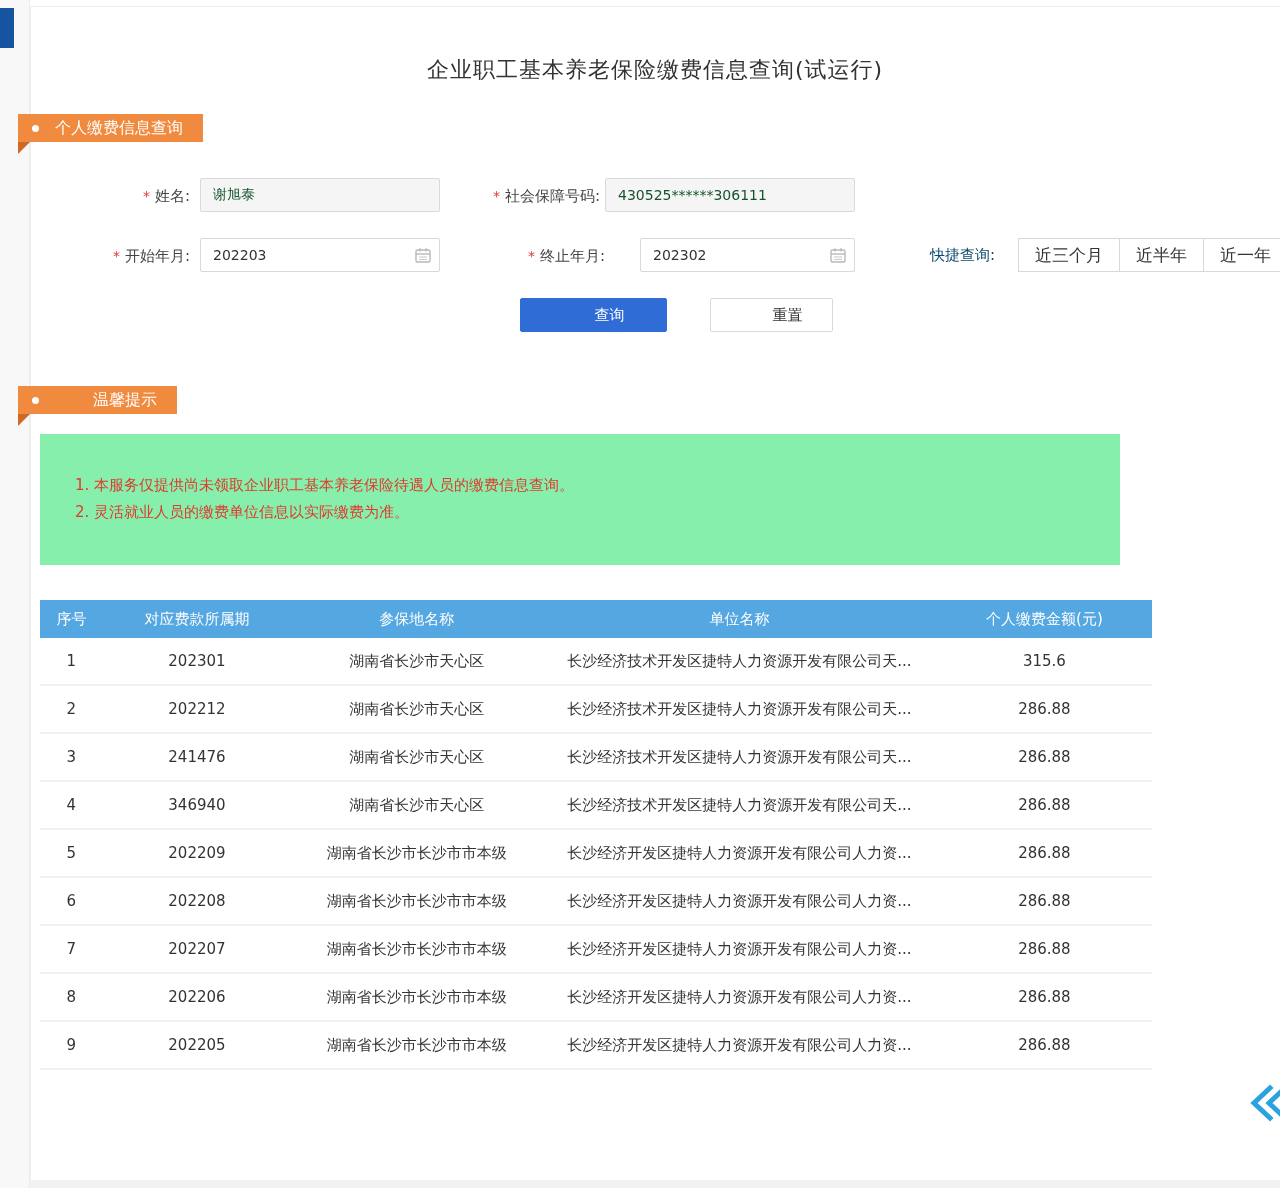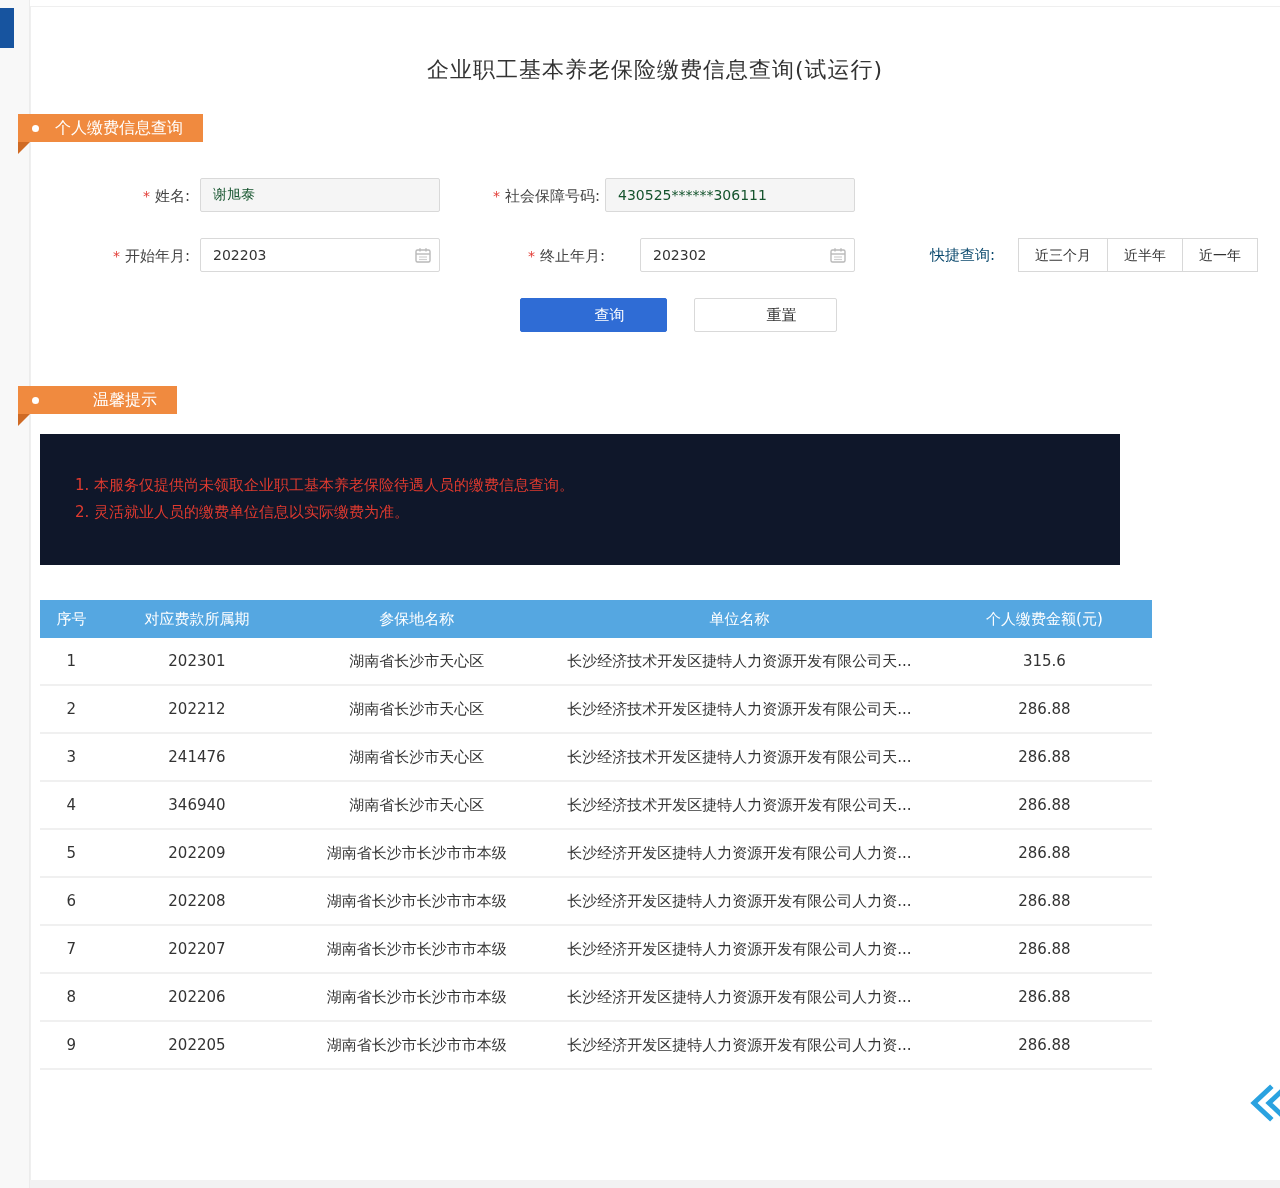--- a/index.html
+++ b/index.html
@@ -24,28 +24,28 @@
 
   .flabel { position:absolute; font-size:15px; color:#444; text-align:right; white-space:nowrap; }
   .req { color:#e23b35; margin-right:5px; font-size:14px; }
   .input-wrap { position:absolute; height:34px; }
   .input-wrap input { width:100%; height:34px; border:1px solid #d9d9d9; border-radius:2px; padding:0 30px 0 12px; font-size:14px; color:#333; font-family:"DejaVu Sans","Liberation Sans",sans-serif; background:#fff; }
   .input-wrap input.ro { background:#f5f5f5; color:#14532d; padding-right:12px; }
   .cal-icon { position:absolute; right:8px; top:8px; width:18px; height:18px; cursor:pointer; }
 
   .quick-label { position:absolute; left:930px; top:246px; font-size:15px; color:#0c4a6e; }
   .quick-group { position:absolute; left:1018px; top:238px; display:flex; }
-  .quick-group .qbtn { height:34px; line-height:32px; padding:0 16px; background:#fff; border:1px solid #d8d8d8; font-size:14px; color:#333; cursor:pointer; margin-left:-1px; white-space:nowrap; font-family:inherit; }
+  .quick-group .qbtn { height:34px; line-height:32px; padding:0 16px; background:#fff; border:1px solid #d8d8d8; font-size:17px; color:#333; cursor:pointer; margin-left:-1px; white-space:nowrap; font-family:inherit; }
   .quick-group .qbtn:first-child { margin-left:0; }
 
   .btn { position:absolute; height:34px; font-size:15px; border-radius:2px; cursor:pointer; font-family:inherit;padding-left:32px; }
   .btn-primary { left:520px; top:298px; width:147px; background:#2f6cd5; color:#fff; border:1px solid #2f6cd5; }
-  .btn-plain { left:694px; top:298px; width:143px; background:#fff; color:#333; border:1px solid #d9d9d9; }
-
-  .tips-box { position:absolute; left:40px; top:434px; width:1080px; height:131px; background:#0f172a; }
+  .btn-plain { left:710px; top:298px; width:123px; background:#fff; color:#333; border:1px solid #d9d9d9; }
+
+  .tips-box { position:absolute; left:40px; top:434px; width:1080px; height:131px; background:#86efac; }
   .tips-box .tline { margin:0 0 2px 35px; font-size:15px; line-height:25px; color:#e03a2f; }
   .tips-box .tline:first-child { margin-top:39px; }
 
   .table { position:absolute; left:40px; top:600px; width:1240px; }
   .trow { display:flex; width:1112px; }
   .thead { background:#55a7e1; color:#fff; height:38px; }
   .thead .cell { font-size:15px; line-height:38px; }
   .tbody-row { background:#fff; height:48px; border-bottom:2px solid #f0f0f0; }
   .tbody-row .cell { font-size:15px; line-height:46px; color:#333; }
   .cell { text-align:center; overflow:hidden; white-space:nowrap; }

